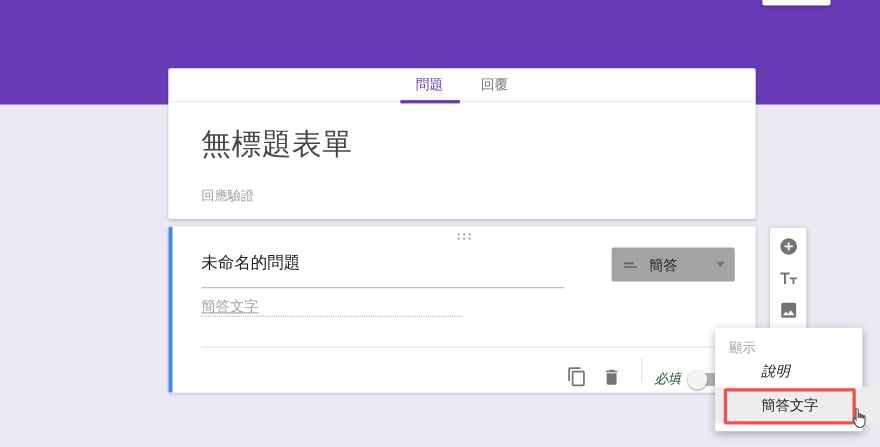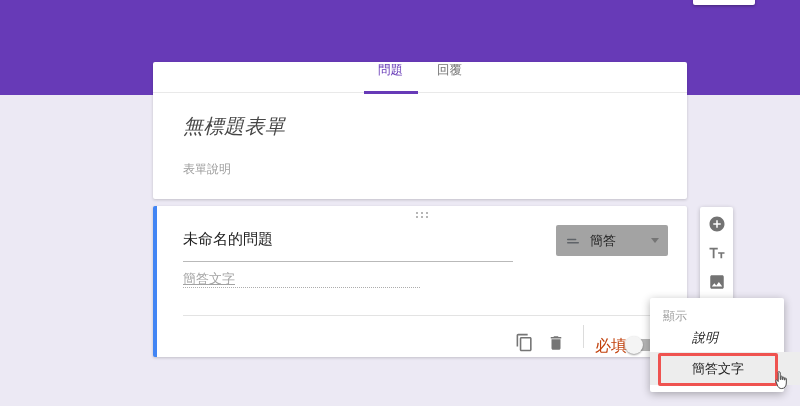--- a/index.html
+++ b/index.html
@@ -11,26 +11,26 @@
   .banner { position:absolute; left:0; top:0; width:800px; height:95px; background:#673ab7; }
   .send-remnant { position:absolute; left:693px; top:-1px; width:62px; height:6px;
     background:#ffffff; border-radius:0 0 2px 2px; box-shadow:0 1px 3px rgba(0,0,0,.35); }
 
   
   .title-card { position:absolute; left:153px; top:62px; width:534px; height:137px;
     background:#fff; border-radius:2px; box-shadow:0 1px 3px rgba(0,0,0,.18); }
   .tabbar { position:relative; height:31px; border-bottom:1px solid #e9e9e9;
     display:flex; justify-content:center; align-items:center; gap:34px; }
   .tab { position:relative; font-size:12.5px; color:#757575; height:31px;
-    display:flex; cursor:pointer; }
+    display:flex; align-items:center; cursor:pointer; }
   .tab.active { color:#673ab7; }
   .tab-underline { position:absolute; left:50%; transform:translateX(-50%);
     bottom:-1px; width:54px; height:3px; background:#673ab7; }
   .title-body { padding:20px 30px 0 30px; }
-  .form-title { font-size:20px; color:#474747; font-weight:400; letter-spacing:.5px;font-style:italic; }
+  .form-title { font-size:27px; color:#474747; font-weight:400; letter-spacing:.5px; }
   .form-desc { margin-top:21px; font-size:12px; color:#9e9e9e; }
 
   
   .q-card { position:absolute; left:153px; top:206px; width:534px; height:151px;
     background:#fff; border-radius:2px; border-left:4px solid #4285f4;
     box-shadow:0 1px 3px rgba(0,0,0,.18); }
   .drag-handle { position:absolute; top:6px; left:50%; transform:translateX(-50%);
     display:flex; gap:3px; cursor:grab; }
   .drag-col { display:flex; flex-direction:column; gap:2px; }
   .dot { width:2px; height:2px; border-radius:50%; background:#9e9e9e; }
@@ -42,21 +42,21 @@
   .type-label { font-size:13px; color:#212121; margin-left:9px; }
   .caret { margin-left:auto; width:0; height:0; border-left:4px solid transparent;
     border-right:4px solid transparent; border-top:5px solid #757575; }
   .answer-ph { position:absolute; left:26px; top:64px; font-size:13px; color:#a3a3a3;text-decoration:underline; }
   .dotted-line { position:absolute; left:26px; top:81px; width:237px;
     border-top:1px dotted #adadad; }
   .q-divider { position:absolute; left:26px; top:109px; width:474px; height:1px;
     background:#e3e3e3; }
   .icon-btn { position:absolute; width:20px; height:20px; cursor:pointer; }
   .vsep { position:absolute; left:426px; top:119px; width:1px; height:23px; background:#dcdcdc; }
-  .required-label { position:absolute; left:438px; top:130px; font-size:16px; color:#c2410c; }
+  .required-label { position:absolute; left:438px; top:130px; font-size:12px; color:#14532d;font-style:italic; }
   .toggle { position:absolute; left:470px; top:133px; width:30px; height:12px;
     background:#b5b5b5; border-radius:6px; cursor:pointer; }
   .toggle-thumb { position:absolute; left:-2px; top:-3px; width:18px; height:18px;
     border-radius:50%; background:#f4f4f4; box-shadow:0 1px 2px rgba(0,0,0,.4); }
 
   
   .side-toolbar { position:absolute; left:700px; top:207px; width:33px; height:100px;
     background:#fff; border-radius:2px; box-shadow:0 1px 4px rgba(0,0,0,.22);
     display:flex; flex-direction:column; align-items:center; padding-top:8px; gap:11px; }
   .tool-icon { width:18px; height:18px; cursor:pointer; }
@@ -87,21 +87,21 @@
       <div class="tab active">
         <span>問題</span>
         <div class="tab-underline"></div>
       </div>
       <div class="tab">
         <span>回覆</span>
       </div>
     </div>
     <div class="title-body">
       <div class="form-title">無標題表單</div>
-      <div class="form-desc">表單說明</div>
+      <div class="form-desc">回應驗證</div>
     </div>
   </div>
 
   <div class="q-card">
     <div class="drag-handle">
       <div class="drag-col">
           <div class="dot"></div>
           <div class="dot"></div>
         </div>
       <div class="drag-col">

